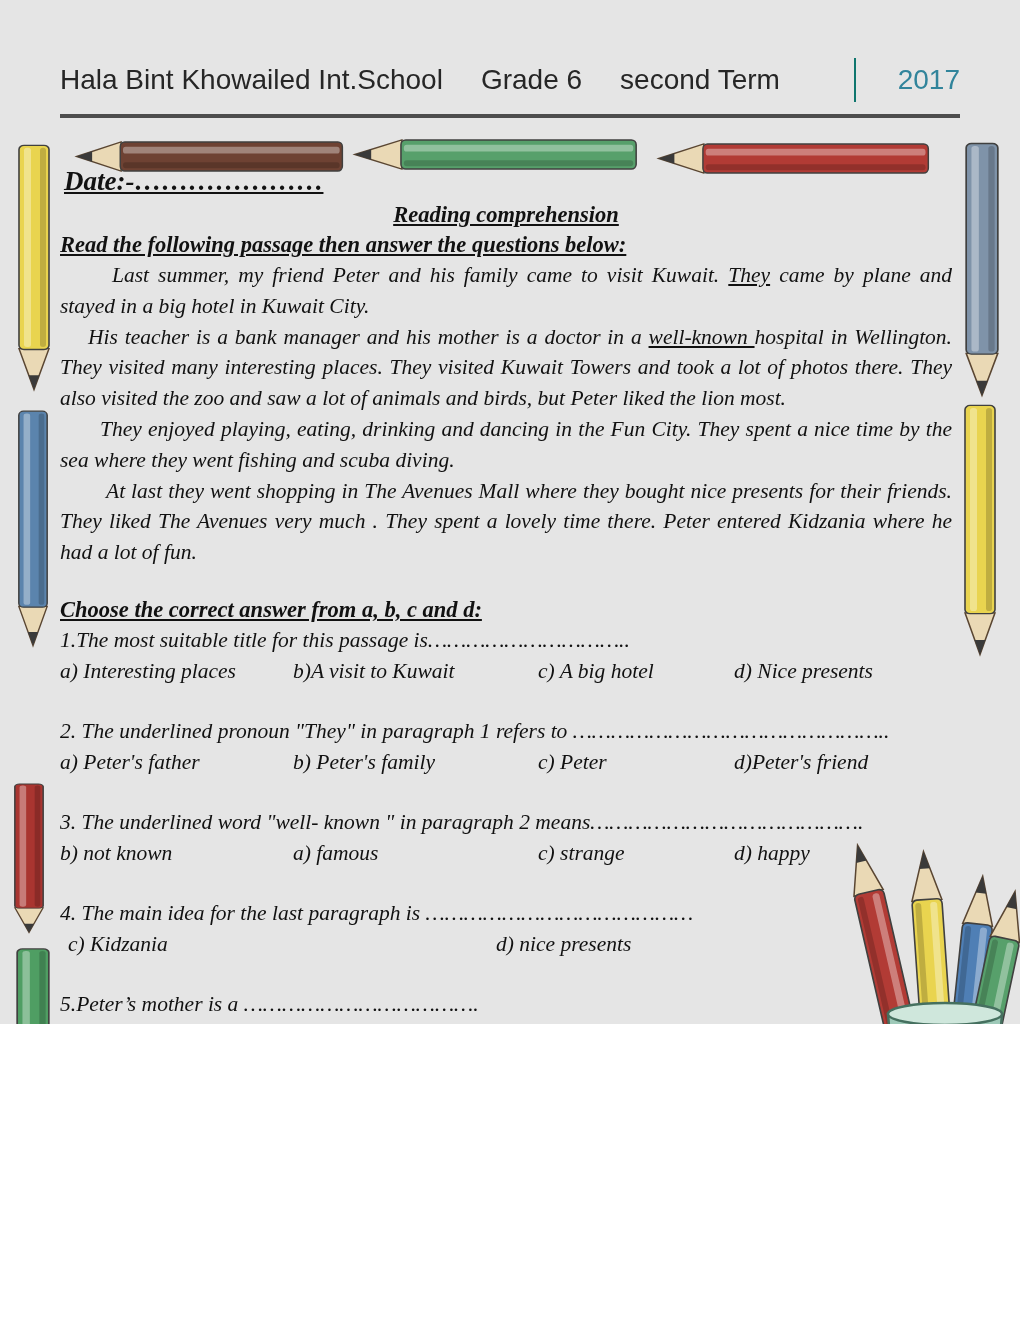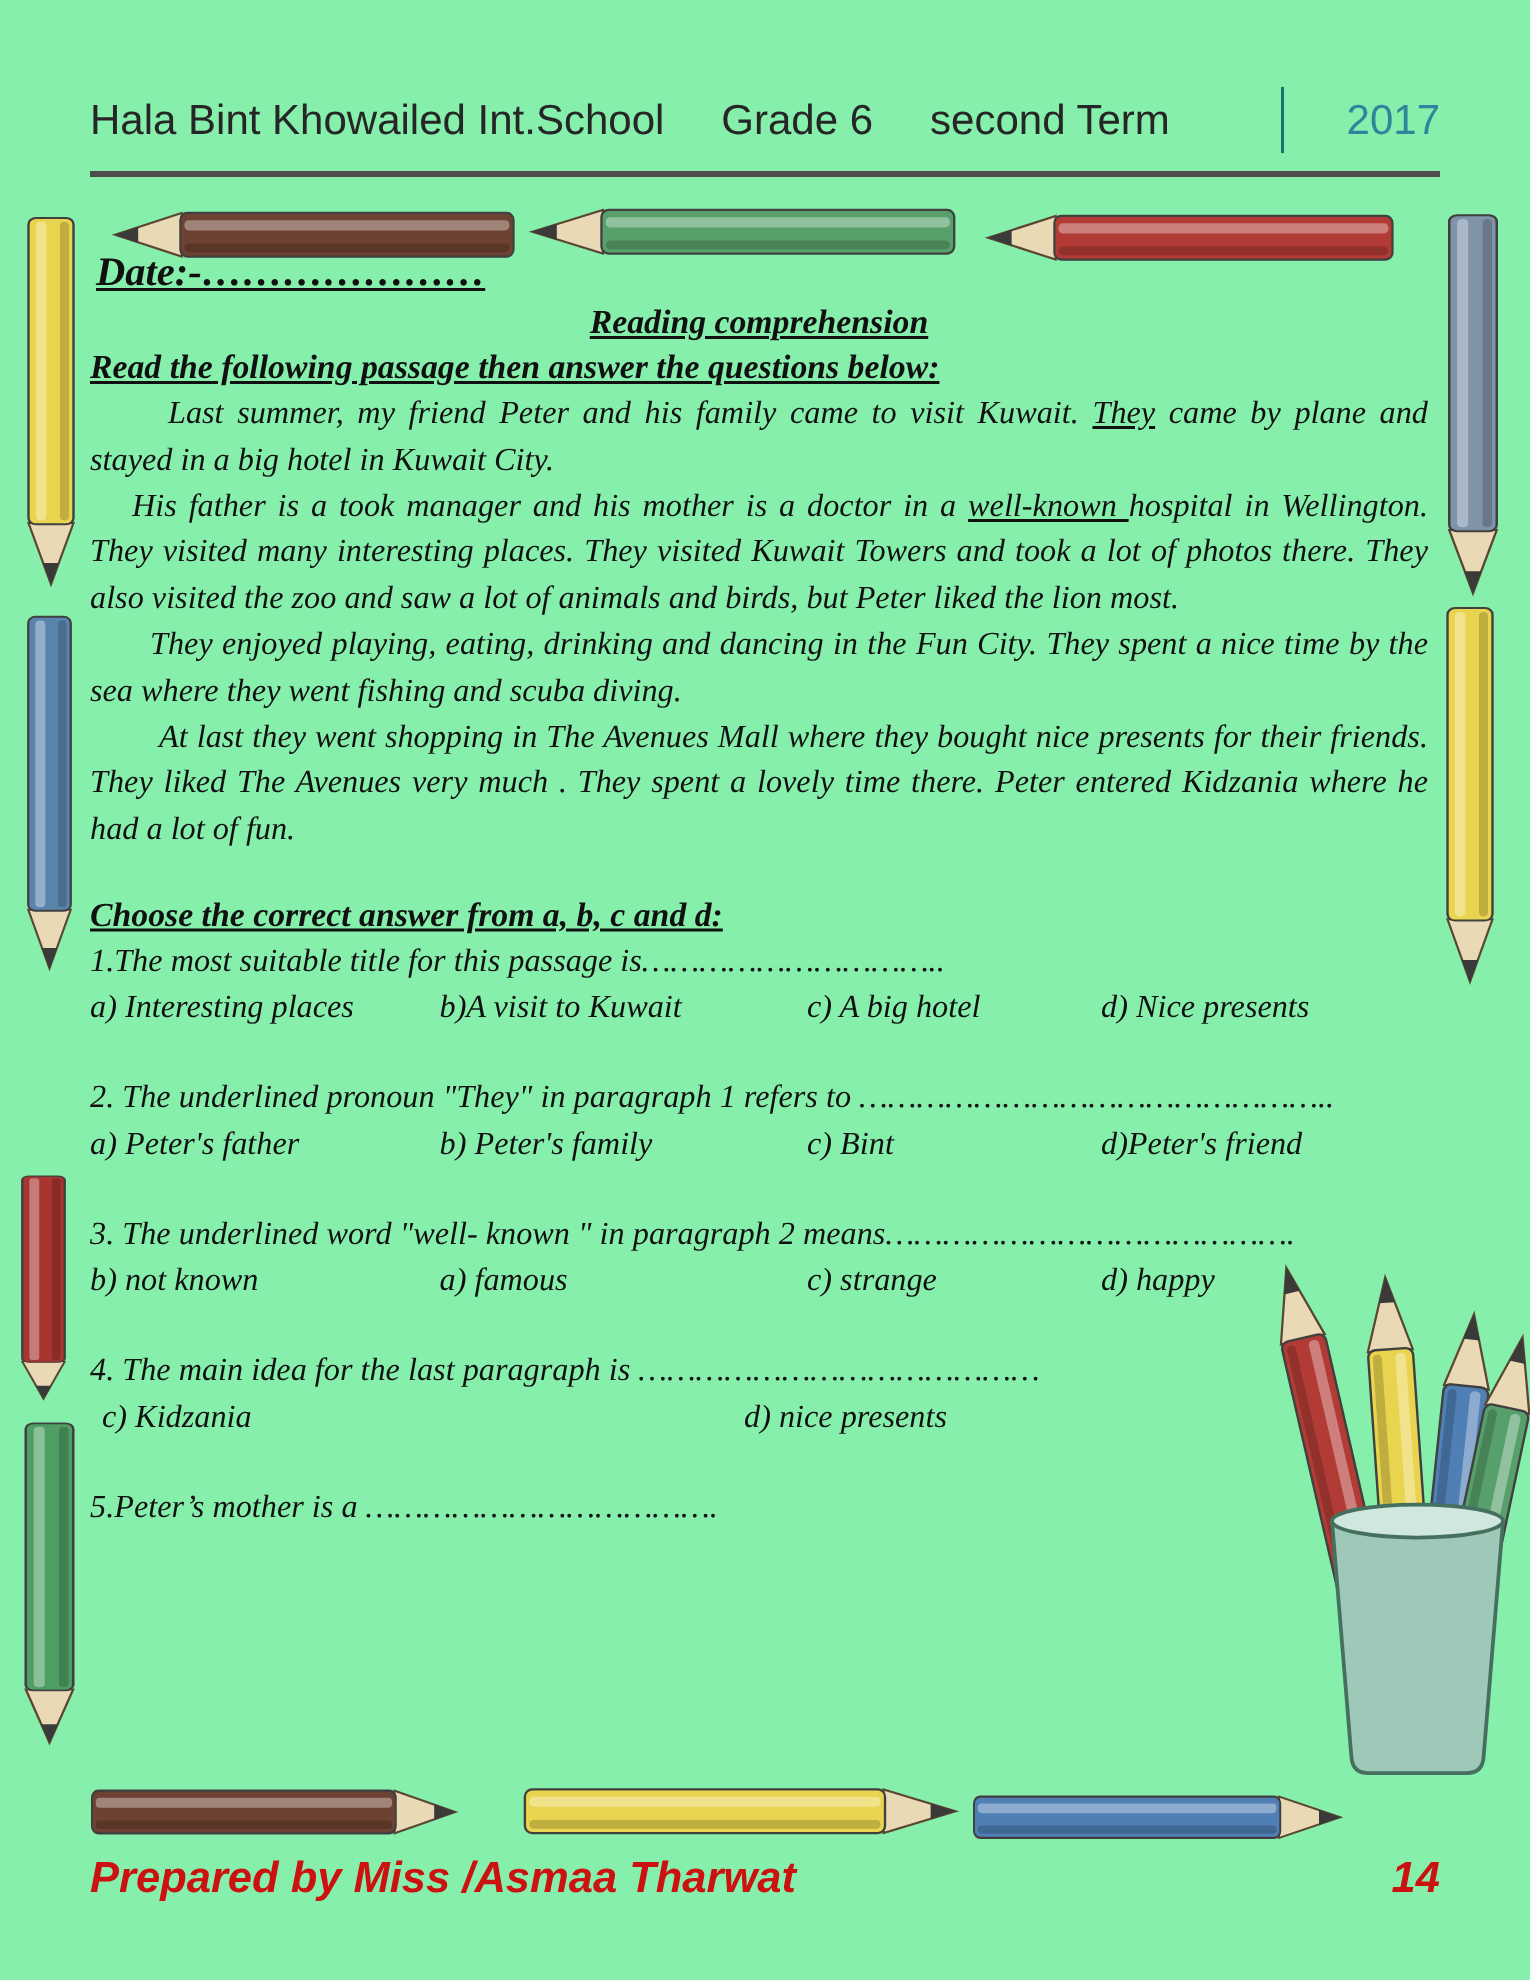--- a/index.html
+++ b/index.html
@@ -1,18 +1,18 @@
 <!DOCTYPE html>
 <html><head>
 <meta charset="utf-8">
 <style>
   html,body { margin:0; padding:0; background:#ffffff; }
   .page {
-    position:relative; width:1020px; height:1320px;
-    background:#86efac; overflow:hidden;
+    position:relative; width:1020px; height:1024px;
+    background:#e5e5e5; overflow:hidden;
     font-family:"Liberation Serif", serif;
     color:#111;
   }
 
   
   .header {
     position:absolute; left:60px; top:58px; width:900px;
     font-family:"Liberation Sans", sans-serif;
     font-size:28px; color:#262626;
   }
@@ -188,21 +188,21 @@
 
   <div class="content">
 
     <p class="date-line">Date:-…………………</p>
 
     <p class="rc-title">Reading comprehension</p>
     <p class="instruction">Read the following passage then answer the questions below:</p>
 
     <div class="passage">
       <p class="p1"><span>Last summer, my friend Peter and his family came to visit Kuwait. </span><span class="ul">They</span><span> came by plane and stayed in a big hotel in Kuwait City.</span></p>
-      <p class="p2"><span>His father is a took manager and his mother is a doctor in a </span><span class="ul">well-known </span><span>hospital in Wellington. They visited many interesting places. They visited Kuwait Towers and took a lot of photos there. They also visited the zoo and saw a lot of animals and birds, but Peter liked the lion most.</span></p>
+      <p class="p2"><span>His teacher is a bank manager and his mother is a doctor in a </span><span class="ul">well-known </span><span>hospital in Wellington. They visited many interesting places. They visited Kuwait Towers and took a lot of photos there. They also visited the zoo and saw a lot of animals and birds, but Peter liked the lion most.</span></p>
       <p class="p3">They enjoyed playing, eating, drinking and dancing in the Fun City. They spent a nice time by the sea where they went fishing and scuba diving.</p>
       <p class="p4">At last they went shopping in The Avenues Mall where they bought nice presents for their friends. They liked The Avenues very much . They spent a lovely time there. Peter entered Kidzania where he had a lot of fun.</p>
     </div>
 
     <p class="choose-heading">Choose the correct answer from a, b, c and d:</p>
 
     <div>
       <p class="q">1.The most suitable title for this passage is…………………………..</p>
       <div class="opts opts4">
         <span>a) Interesting places</span>
@@ -210,21 +210,21 @@
         <span>c) A big hotel</span>
         <span>d) Nice presents</span>
       </div>
     </div>
 
     <div class="q-gap">
       <p class="q">2. The underlined pronoun "They" in paragraph 1 refers to …………………………………………..</p>
       <div class="opts opts4">
         <span>a) Peter's father</span>
         <span>b) Peter's family</span>
-        <span>c) Bint</span>
+        <span>c) Peter</span>
         <span>d)Peter's friend</span>
       </div>
     </div>
 
     <div class="q-gap">
       <p class="q">3. The underlined word "well- known " in paragraph 2 means…………………………………….</p>
       <div class="opts opts4">
         <span>b) not known</span>
         <span>a) famous</span>
         <span>c) strange</span>

